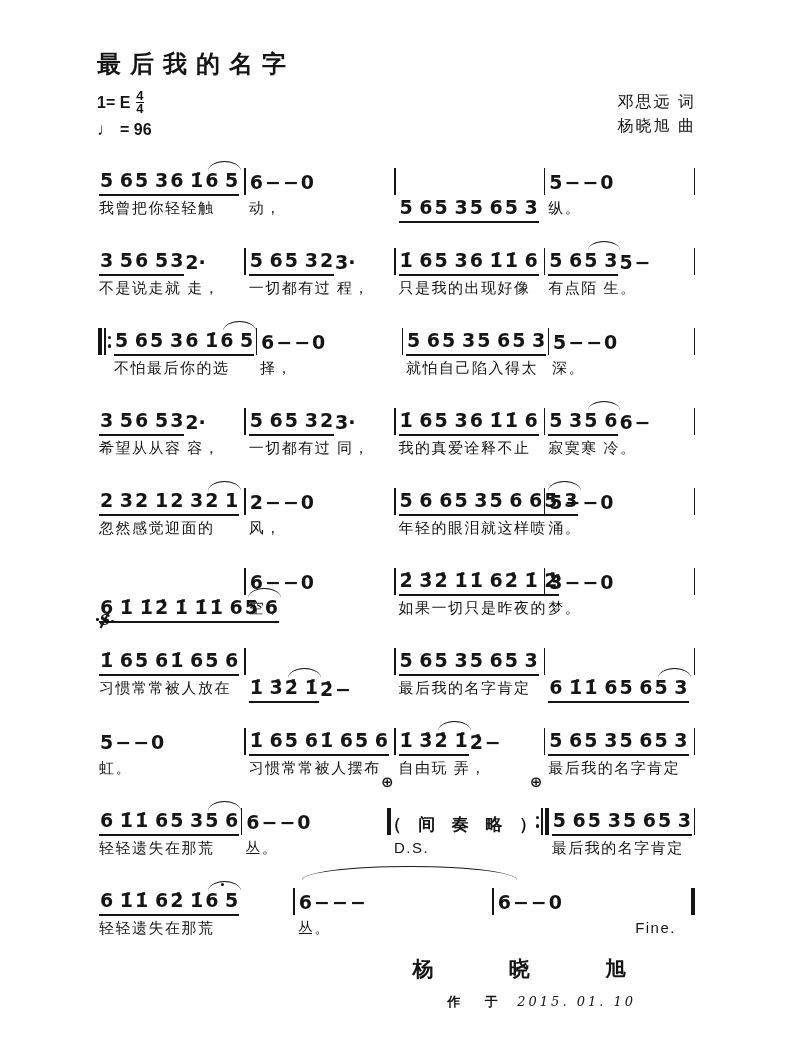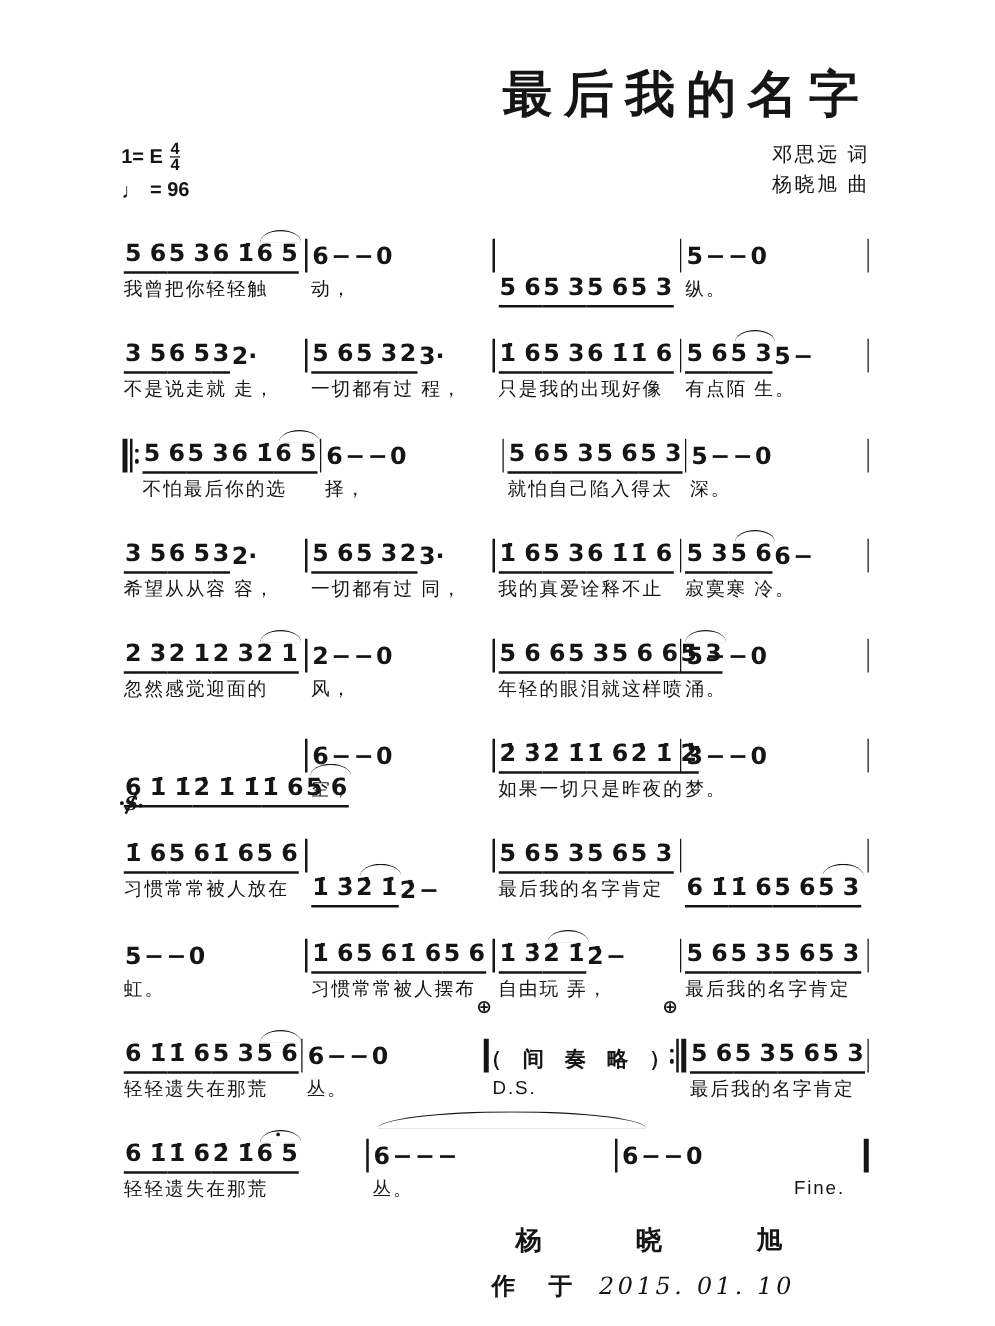--- a/index.html
+++ b/index.html
@@ -9,24 +9,24 @@
     margin:0 auto;
     background:#ffffff;
     color:#151515;
     font-family:"Liberation Sans", sans-serif;
     overflow:hidden;
     box-sizing:border-box;
     padding:30px 100px 0 97px;
   }
   
   .title{
-    text-align:right;
+    text-align:left;
     font-family:"DejaVu Serif", serif;
     font-weight:bold;
-    font-size:40px;
+    font-size:24px;
     letter-spacing:9px;
     margin:18px 0 10px 0;
   }
   .header{display:flex;justify-content:space-between;align-items:flex-start;margin-bottom:14px;}
   .keyblock{font-size:16px;font-weight:bold;line-height:22px;}
   .keyline{display:flex;align-items:center;gap:6px;}
   .frac{display:inline-flex;flex-direction:column;align-items:center;font-size:13px;line-height:12px;font-weight:bold;}
   .frac .bot{border-top:1.3px solid #151515;}
   .tempoline{display:flex;align-items:center;gap:6px;margin-top:4px;}
   .tempoline .notehead{font-size:17px;}
@@ -105,21 +105,21 @@
     content:"";position:absolute;left:-3px;top:6px;width:2.5px;height:2.5px;border-radius:50%;
     background:#151515;box-shadow:15px 2px 0 #151515;
   }
   
   .footer{padding-right:60px;text-align:right;}
   .footer .name{
     font-family:"DejaVu Serif", serif;
     font-weight:bold;font-size:21px;letter-spacing:34px;
     margin-right:-24px;
   }
-  .footer .dateline{margin-top:10px;font-size:19px;}
+  .footer .dateline{margin-top:10px;font-size:13px;}
   .footer .datelabel{font-family:"DejaVu Serif", serif;font-weight:bold;letter-spacing:10px;margin-right:6px;}
   .footer .date{font-family:"DejaVu Serif", serif;font-style:italic;letter-spacing:3px;}
 </style>
 </head>
 <body>
 
 <div class="page">
 
   <div class="title">最后我的名字</div>
 

